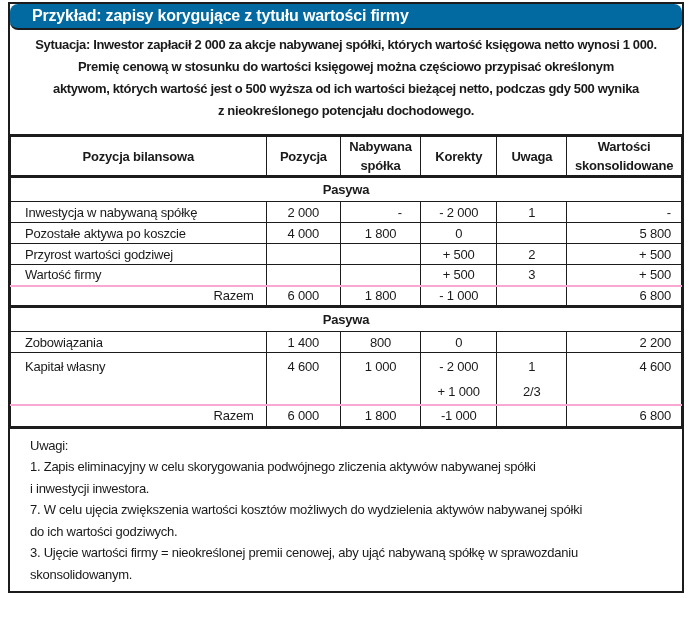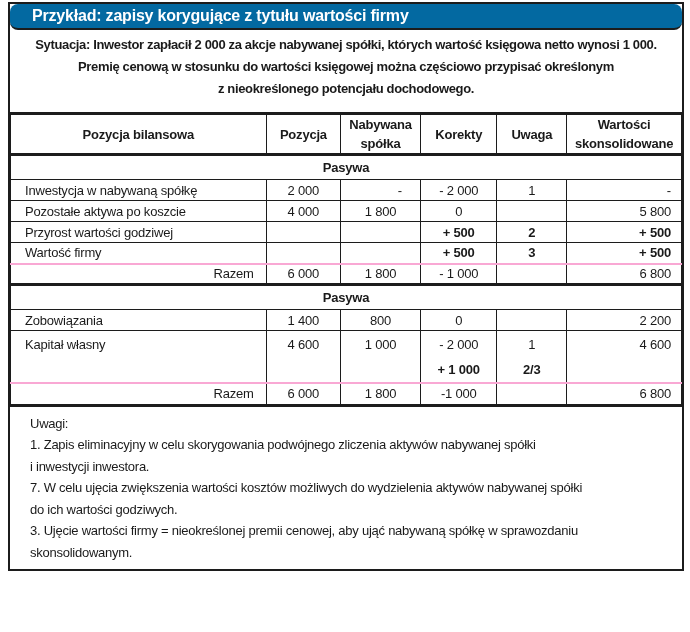--- a/index.html
+++ b/index.html
@@ -75,21 +75,21 @@
     height: 25px;
   }
   td { height: 21px; }
   td.label { text-align: left; padding-left: 14px; white-space: nowrap; }
   td.num   { text-align: center; white-space: nowrap; }
   td.dash-r{ text-align: right; padding-right: 18px; white-space: nowrap; }
   td.skon  { text-align: right; padding-right: 10px; white-space: nowrap; }
   tr.total td { border-top: 2px solid #f9a8d4; margin-top: 12px; }
   tr.total td.label { text-align: right; padding-right: 12px; font-weight: normal; }
   tr.tall td { height: 50px; vertical-align: top; line-height: 25px; padding-top: 1px; }
-  .b { font-weight: bold; }
+  .b { font-weight: normal; }
   
   .notes {
     border-top: 2px solid #1c1c1c;
     padding: 6px 4px 6px 20px;
   }
   .notes .line {
     font-size: 13px;
     letter-spacing: -0.25px;
     line-height: 21.5px;
     white-space: nowrap;
@@ -100,20 +100,21 @@
 
 <div class="doc">
 
   <div class="titlebar">
     <span class="title">Przykład: zapisy korygujące z tytułu wartości firmy</span>
   </div>
 
   <div class="situation">
     <div class="line">Sytuacja: Inwestor zapłacił 2 000 za akcje nabywanej spółki, których wartość księgowa netto wynosi 1 000.</div>
     <div class="line">Premię cenową w stosunku do wartości księgowej można częściowo przypisać określonym</div>
+    <div class="line">aktywom, których wartość jest o 500 wyższa od ich wartości bieżącej netto, podczas gdy 500 wynika</div>
     <div class="line">z nieokreślonego potencjału dochodowego.</div>
   </div>
 
   <table>
     <colgroup>
       <col class="c-label">
         <col class="c-inw">
         <col class="c-nab">
       <col class="c-kor">
         <col class="c-uwg">

